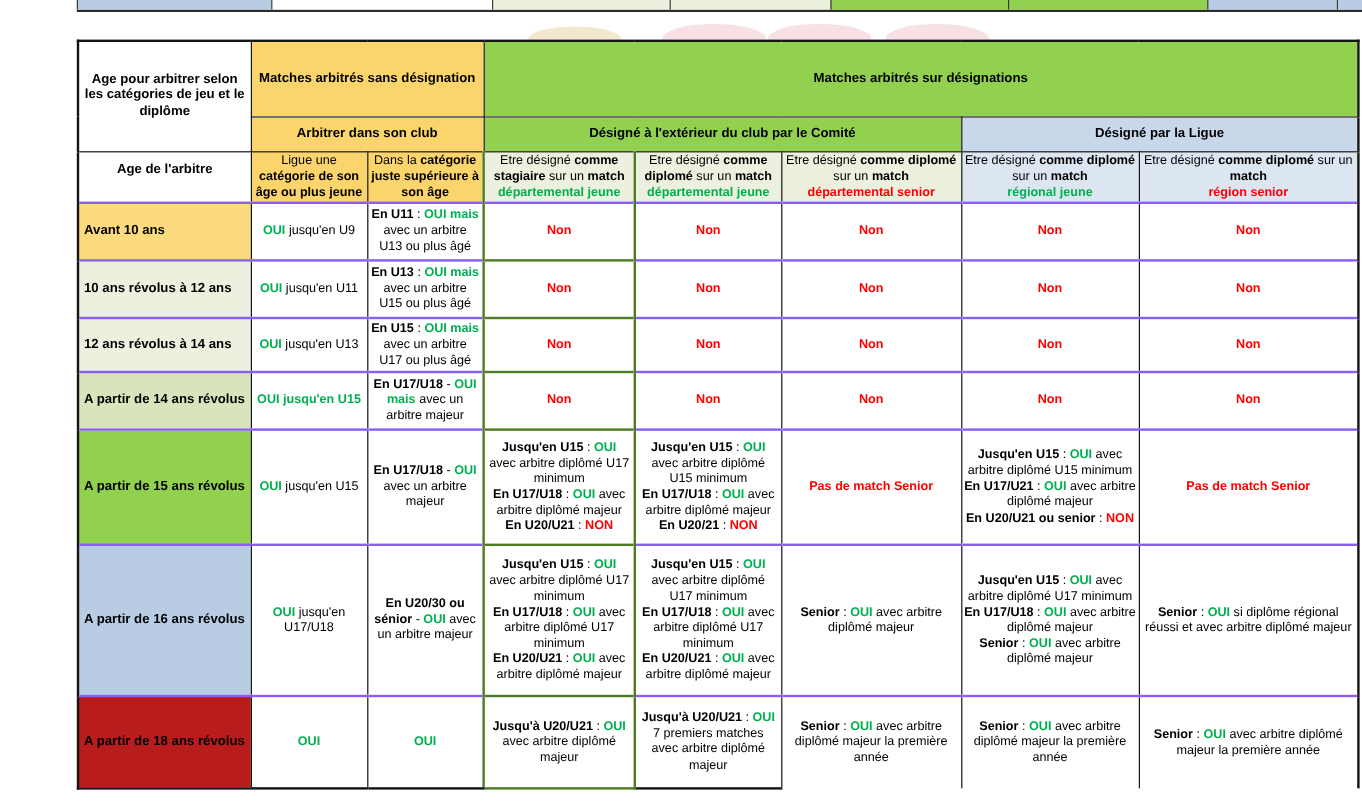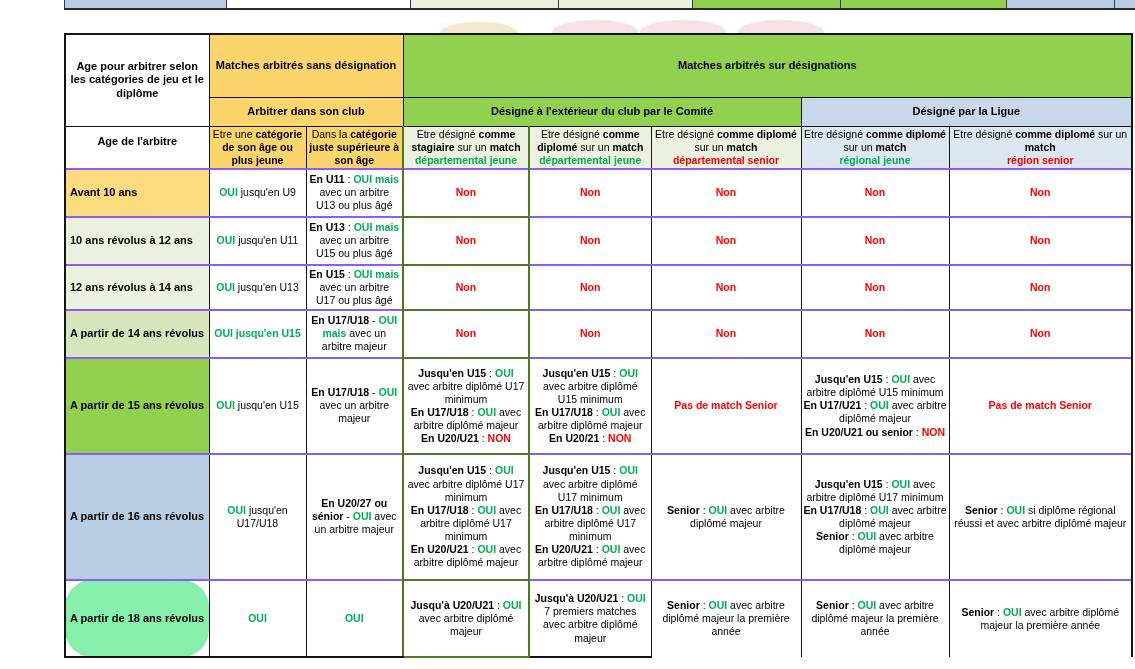--- a/index.html
+++ b/index.html
@@ -73,21 +73,21 @@
     </tr>
 
     <tr style="height:29px">
       <td colspan="2" class="hd" style="background: rgb(251, 212, 107);">Arbitrer dans son club</td>
       <td colspan="3" class="hd" style="background: rgb(146, 208, 80);">Désigné à l'extérieur du club par le Comité</td>
       <td colspan="2" class="hd r2" style="background: rgb(201, 215, 235);">Désigné par la Ligue</td>
     </tr>
 
     <tr style="height:39px">
       <td class="hd l2 agecell" style="background: rgb(255, 255, 255);">Age de l'arbitre</td>
-      <td style="background: rgb(251, 212, 107);"><span class="seg-p">Etre une </span><span class="seg-b">catégorie de son âge ou plus jeune</span></td>
+      <td style="background: rgb(251, 212, 107);"><span class="seg-p">Ligue une </span><span class="seg-b">catégorie de son âge ou plus jeune</span></td>
       <td style="background: rgb(251, 212, 107);"><span class="seg-p">Dans la </span><span class="seg-b">catégorie juste supérieure à son âge</span></td>
       <td class="vg" style="background: rgb(235, 241, 222);"><span class="seg-p">Etre désigné </span><span class="seg-b">comme stagiaire</span><span class="seg-p"> sur un </span><span class="seg-b">match</span><br><span class="seg-g">départemental jeune</span></td>
       <td style="background: rgb(235, 241, 222);"><span class="seg-p">Etre désigné </span><span class="seg-b">comme diplomé</span><span class="seg-p"> sur un </span><span class="seg-b">match</span><br><span class="seg-g">départemental jeune</span></td>
       <td style="background: rgb(235, 241, 222);"><span class="seg-p">Etre désigné </span><span class="seg-b">comme diplomé</span><span class="seg-p"> sur un </span><span class="seg-b">match</span><br><span class="seg-r">départemental senior</span></td>
       <td style="background: rgb(220, 230, 241);"><span class="seg-p">Etre désigné </span><span class="seg-b">comme diplomé</span><span class="seg-p"> sur un </span><span class="seg-b">match</span><br><span class="seg-g">régional jeune</span></td>
       <td class="r2" style="background: rgb(220, 230, 241);"><span class="seg-p">Etre désigné </span><span class="seg-b">comme diplomé</span><span class="seg-p"> sur un </span><span class="seg-b">match</span><br><span class="seg-r">région senior</span></td>
     </tr>
 
     <tr style="height:48px">
       <td class="lab l2 t2" style="background: rgb(252, 218, 126);">Avant 10 ans</td>
@@ -140,30 +140,30 @@
       <td class="t2g vg"><span class="seg-b">Jusqu'en U15</span><span class="seg-p"> : </span><span class="seg-g">OUI</span><span class="seg-p"> avec arbitre diplômé U17 minimum</span><br><span class="seg-b">En U17/U18</span><span class="seg-p"> : </span><span class="seg-g">OUI</span><span class="seg-p"> avec arbitre diplômé majeur</span><br><span class="seg-b">En U20/U21</span><span class="seg-p"> : </span><span class="seg-r">NON</span></td>
       <td class="t2"><span class="seg-b">Jusqu'en U15</span><span class="seg-p"> : </span><span class="seg-g">OUI</span><span class="seg-p"> avec arbitre diplômé U15 minimum</span><br><span class="seg-b">En U17/U18</span><span class="seg-p"> : </span><span class="seg-g">OUI</span><span class="seg-p"> avec arbitre diplômé majeur</span><br><span class="seg-b">En U20/21</span><span class="seg-p"> : </span><span class="seg-r">NON</span></td>
       <td class="t2"><span class="seg-r">Pas de match Senior</span></td>
       <td class="t2"><span class="seg-b">Jusqu'en U15</span><span class="seg-p"> : </span><span class="seg-g">OUI</span><span class="seg-p"> avec arbitre diplômé U15 minimum</span><br><span class="seg-b">En U17/U21</span><span class="seg-p"> : </span><span class="seg-g">OUI</span><span class="seg-p"> avec arbitre diplômé majeur</span><br><span class="seg-b">En U20/U21 ou senior</span><span class="seg-p"> : </span><span class="seg-r">NON</span></td>
       <td class="t2 r2"><span class="seg-r">Pas de match Senior</span></td>
     </tr>
 
     <tr style="height:126px">
       <td class="lab l2 t2" style="background: rgb(184, 204, 228);">A partir de 16 ans révolus</td>
       <td class="t2"><span class="seg-g">OUI</span><span class="seg-p"> jusqu'en U17/U18</span></td>
-      <td class="t2"><span class="seg-b">En U20/27 ou sénior</span><span class="seg-p"> - </span><span class="seg-g">OUI</span><span class="seg-p"> avec un arbitre majeur</span></td>
+      <td class="t2"><span class="seg-b">En U20/30 ou sénior</span><span class="seg-p"> - </span><span class="seg-g">OUI</span><span class="seg-p"> avec un arbitre majeur</span></td>
       <td class="t2g vg"><span class="seg-b">Jusqu'en U15</span><span class="seg-p"> : </span><span class="seg-g">OUI</span><span class="seg-p"> avec arbitre diplômé U17 minimum</span><br><span class="seg-b">En U17/U18</span><span class="seg-p"> : </span><span class="seg-g">OUI</span><span class="seg-p"> avec arbitre diplômé U17 minimum</span><br><span class="seg-b">En U20/U21</span><span class="seg-p"> : </span><span class="seg-g">OUI</span><span class="seg-p"> avec arbitre diplômé majeur</span></td>
       <td class="t2"><span class="seg-b">Jusqu'en U15</span><span class="seg-p"> : </span><span class="seg-g">OUI</span><span class="seg-p"> avec arbitre diplômé U17 minimum</span><br><span class="seg-b">En U17/U18</span><span class="seg-p"> : </span><span class="seg-g">OUI</span><span class="seg-p"> avec arbitre diplômé U17 minimum</span><br><span class="seg-b">En U20/U21</span><span class="seg-p"> : </span><span class="seg-g">OUI</span><span class="seg-p"> avec arbitre diplômé majeur</span></td>
       <td class="t2"><span class="seg-b">Senior</span><span class="seg-p"> : </span><span class="seg-g">OUI</span><span class="seg-p"> avec arbitre diplômé majeur</span></td>
       <td class="t2"><span class="seg-b">Jusqu'en U15</span><span class="seg-p"> : </span><span class="seg-g">OUI</span><span class="seg-p"> avec arbitre diplômé U17 minimum</span><br><span class="seg-b">En U17/U18</span><span class="seg-p"> : </span><span class="seg-g">OUI</span><span class="seg-p"> avec arbitre diplômé majeur</span><br><span class="seg-b">Senior</span><span class="seg-p"> : </span><span class="seg-g">OUI</span><span class="seg-p"> avec arbitre diplômé majeur</span></td>
       <td class="t2 r2"><span class="seg-b">Senior</span><span class="seg-p"> : </span><span class="seg-g">OUI</span><span class="seg-p"> si diplôme régional réussi et avec arbitre diplômé majeur</span></td>
     </tr>
 
     <tr style="height:77px">
-      <td class="lab l2 t2 b2" style="background: #86efac; border-radius: 27px;">A partir de 18 ans révolus</td>
+      <td class="lab l2 t2 b2" style="background: #b91c1c;">A partir de 18 ans révolus</td>
       <td class="t2 b2"><span class="seg-g">OUI</span></td>
       <td class="t2 b2"><span class="seg-g">OUI</span></td>
       <td class="t2g vg b2g"><span class="seg-b">Jusqu'à U20/U21</span><span class="seg-p"> : </span><span class="seg-g">OUI</span><span class="seg-p"> avec arbitre diplômé majeur</span></td>
       <td class="t2 b2"><span class="seg-b">Jusqu'à U20/U21</span><span class="seg-p"> : </span><span class="seg-g">OUI</span><br><span class="seg-p">7 premiers matches avec arbitre diplômé majeur</span></td>
       <td class="t2 b0"><span class="seg-b">Senior</span><span class="seg-p"> : </span><span class="seg-g">OUI</span><span class="seg-p"> avec arbitre diplômé majeur la première année</span></td>
       <td class="t2 b0"><span class="seg-b">Senior</span><span class="seg-p"> : </span><span class="seg-g">OUI</span><span class="seg-p"> avec arbitre diplômé majeur la première année</span></td>
       <td class="t2 r2 b0"><span class="seg-b">Senior</span><span class="seg-p"> : </span><span class="seg-g">OUI</span><span class="seg-p"> avec arbitre diplômé majeur la première année</span></td>
     </tr>
   </tbody>
     </table>

